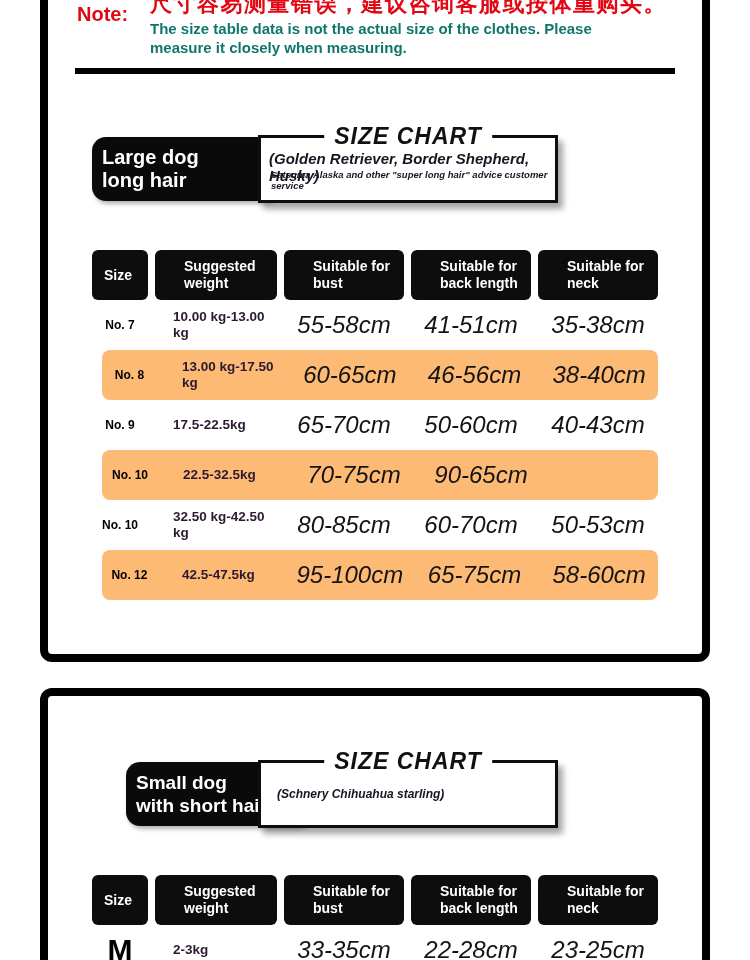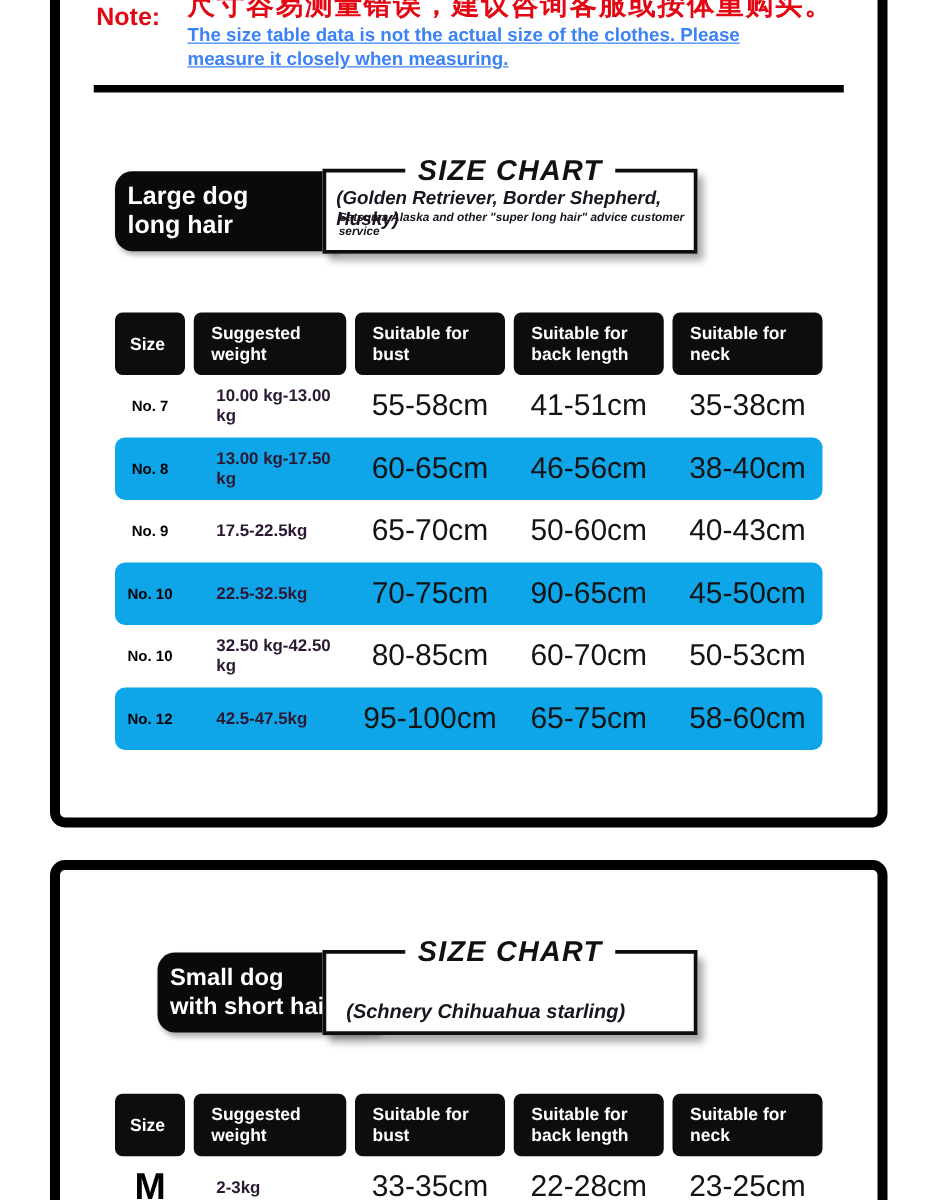--- a/index.html
+++ b/index.html
@@ -13,21 +13,21 @@
     border:8px solid #000; border-radius:12px;
   }
   .card1 { top:-30px; height:692px; }
   .card2 { top:688px; height:360px; }
 
   
   .note-label { position:absolute; left:29px; top:25px; font-size:20px; font-weight:bold; color:#e30613; }
   .note-cn { position:absolute; left:102px; top:11px; font-size:22px; font-weight:bold;
              color:#e30613; white-space:nowrap; letter-spacing:1.5px; }
   .note-en { position:absolute; left:102px; top:41px; width:492px; font-size:15px; line-height:19px;
-             font-weight:bold; color:#3b82f6;text-decoration:underline; }
+             font-weight:bold; color:#0f766e; }
   .divider { position:absolute; left:27px; top:90px; width:600px; height:6px; background:#000; }
 
   
   .chip {
     position:absolute; width:184px; height:64px; background:#0a0a0a; border-radius:14px;
     color:#fff; font-size:20px; font-weight:bold; line-height:23px;
     display:flex; align-items:center; padding-left:10px; white-space:pre-line;
     box-shadow:2px 3px 4px rgba(0,0,0,.3);
   }
   .chip1 { left:44px; top:159px; }
@@ -37,45 +37,45 @@
     border:3px solid #0d0d0d; box-shadow:5px 6px 6px rgba(0,0,0,.35);font-style:italic;
   }
   .schart1 { left:210px; top:157px; }
   .schart2 { left:210px; top:64px; }
   .schart .legend {
     position:absolute; top:-15px; left:50%; transform:translateX(-50%);
     background:#fff; padding:0 10px; white-space:nowrap;
     font-size:23px; font-weight:bold; letter-spacing:1px; color:#111;
   }
   .breeds { margin:12px 4px 0 8px; font-size:15px; font-weight:bold; color:#1a1320; }
-  .breeds-center { position:absolute; left:16px; top:16px; height:62px; display:flex; align-items:center;
-                   font-size:16px; font-weight:bold; color:#1a1320; }
+  .breeds-center { position:absolute; left:16px; top:0; height:62px; display:flex; align-items:center;
+                   font-size:12px; font-weight:bold; color:#1a1320; }
   .breeds-note { position:absolute; left:10px; bottom:9px; font-size:9.5px; font-weight:bold; color:#1a1320; }
 
   
   .table { position:absolute; left:44px; width:566px; }
   .table1 { top:272px; }
   .table2 { top:179px; }
   .trow { display:flex; gap:7px; height:50px; }
   .hcell {
     background:#0d0d0d; color:#fff; border-radius:6px;
     font-weight:bold; font-size:14px; line-height:17px;
-    display:flex; align-items:center; padding-left:14px;
+    display:flex; align-items:center; padding-left:29px;
   }
   .hcell.col0 { padding-left:12px; }
   .col0 { width:56px;text-align:center; }
   .col1 { width:122px; }
   .col2,.col3,.col4 { width:120px; }
-  .drow.stripe { background:#0ea5e9; border-radius:8px; }
+  .drow.stripe { background:#fdba74; border-radius:8px;margin-left:10px; }
   .dcell { display:flex; align-items:center; }
   .dcell.col0 { justify-content:center; font-weight:bold; font-size:12px; color:#000; }
   .dcell.col0.big { font-size:30px; }
   .dcell.col1 { padding-left:18px; padding-right:6px; font-weight:bold; font-size:13.5px;
                 line-height:16px; color:#2b1832; }
-  .dcell.col2,.dcell.col3,.dcell.col4 { justify-content:center; font-size:24px; color:#141414; }
+  .dcell.col2,.dcell.col3,.dcell.col4 { justify-content:center; font-size:24px; color:#141414;font-style:italic; }
 </style>
 </head>
 <body>
 
 <div class="page">
 
   <section class="card card1">
     <div class="note-label">Note:</div>
     <div class="note-cn">尺寸容易测量错误，建议咨询客服或按体重购买。</div>
     <div class="note-en">The size table data is not the actual size of the clothes. Please measure it closely when measuring.</div>
@@ -117,21 +117,20 @@
           <div class="dcell col1">17.5-22.5kg</div>
           <div class="dcell col2">65-70cm</div>
           <div class="dcell col3">50-60cm</div>
           <div class="dcell col4">40-43cm</div>
         </div>
         <div class="trow drow stripe">
           <div class="dcell col0">No. 10</div>
           <div class="dcell col1">22.5-32.5kg</div>
           <div class="dcell col2">70-75cm</div>
           <div class="dcell col3">90-65cm</div>
-          <div class="dcell col4">45-50cm</div>
         </div>
         <div class="trow drow">
           <div class="dcell col0">No. 10</div>
           <div class="dcell col1">32.50 kg-42.50 kg</div>
           <div class="dcell col2">80-85cm</div>
           <div class="dcell col3">60-70cm</div>
           <div class="dcell col4">50-53cm</div>
         </div>
         <div class="trow drow stripe">
           <div class="dcell col0">No. 12</div>

